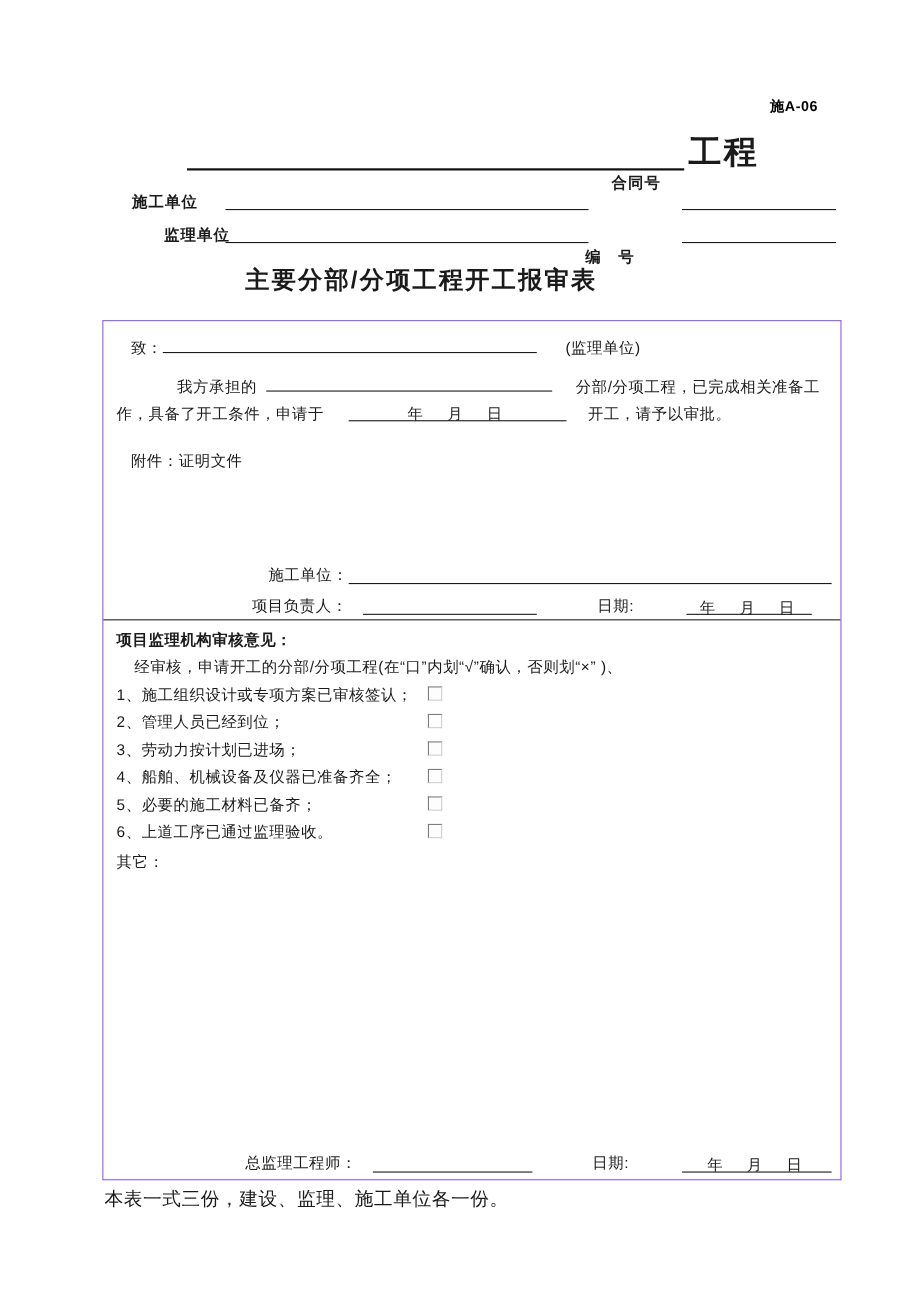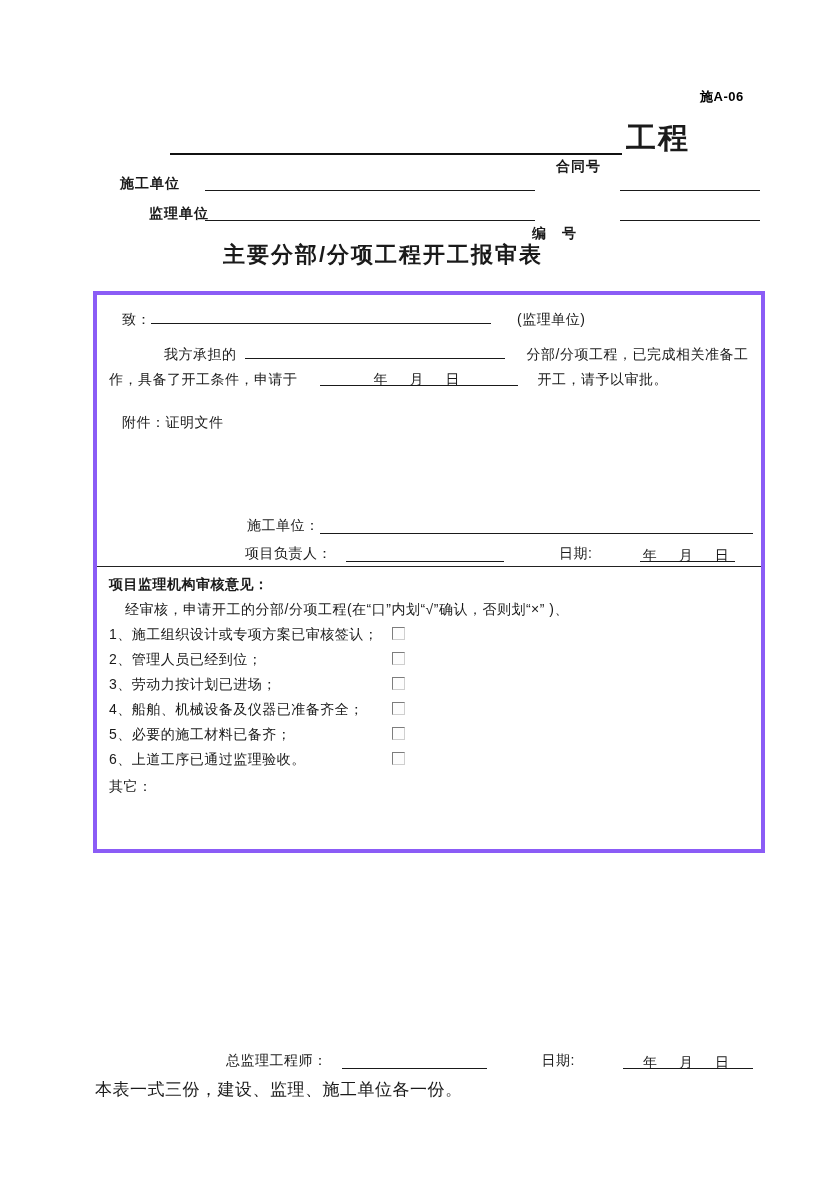--- a/index.html
+++ b/index.html
@@ -31,34 +31,34 @@
     border-bottom:1px solid #1a1a1a;
     height:15px;
   }
   .hdr-uline{position:absolute;border-bottom:1px solid #1a1a1a;}
   .doc-title{
     left:0;top:240px;width:766px;
     text-align:center;
     font-size:22px;font-weight:700;letter-spacing:2px;
   }
   .form-box{
-    left:93px;top:291px;width:672px;height:562px;
-    border:4px solid #8b5cf6;
+    left:93px;top:291px;width:672px;height:782px;
+    border:1px solid #8b5cf6;
     box-sizing:border-box;
     font-size:14px;
   }
   .form-box .abs{position:absolute;}
   .txt{font-size:14px;line-height:19px;letter-spacing:.5px;}
   .row-to{top:13px;left:25px;white-space:nowrap;}
   .row-undertake{top:48px;left:67px;white-space:nowrap;}
   .row-line2{top:75px;left:12px;white-space:nowrap;}
   .attachment{top:118px;left:25px;}
   .row-flex{display:flex;align-items:center;white-space:nowrap;}
   .row-sig1{top:221px;left:150px;right:8px;}
-  .row-sig2{top:249px;left:135px;right:26px;margin-left:13px;}
+  .row-sig2{top:249px;left:135px;right:26px;}
   .grow-line{flex:1;border-bottom:1px solid #1a1a1a;height:15px;}
   .date-line{
     display:inline-block;border-bottom:1px solid #1a1a1a;
     height:15px;text-align:center;letter-spacing:4px;
   }
   .divider{top:271px;left:0;width:100%;border-top:1px solid #222;}
   .review-title{top:280px;left:12px;font-weight:600;}
   .instruction{top:305px;left:28px;}
   .check-item-label{left:12px;}
   .checkbox{

